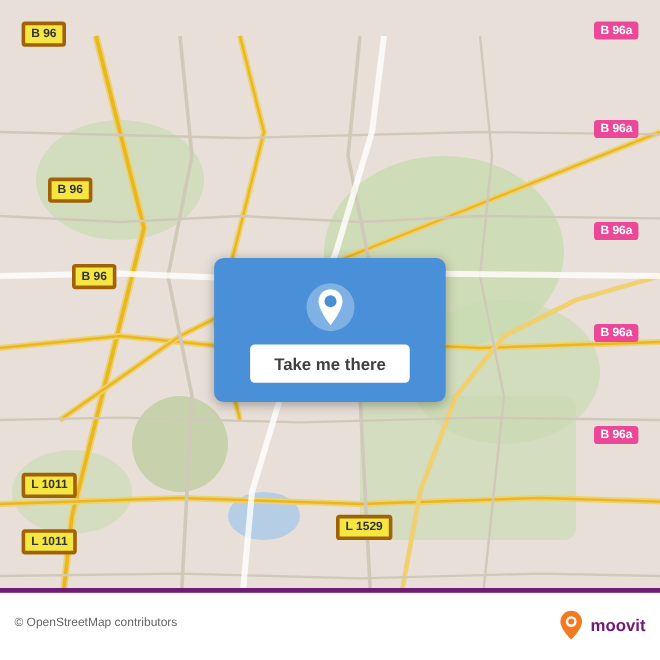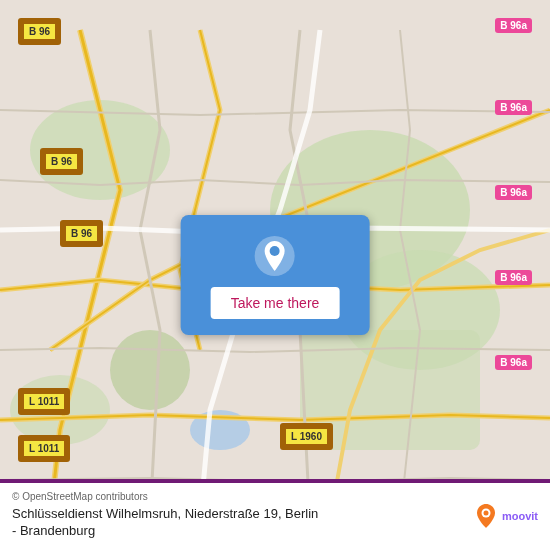--- a/index.html
+++ b/index.html
@@ -57,23 +57,23 @@
       margin-left: 10px;
       flex-shrink: 0;
     }
 
     .moovit-icon {
       width: 28px;
       height: 28px;
     }
 
     .moovit-text {
-      font-size: 11px;
+      font-size: 14px;
       font-weight: bold;
-      color: #8b5cf6;
+      color: #701a75;
     }
 
     
     .take-me-there-card {
       position: absolute;
       left: 50%;
       top: 50%;
       transform: translate(-50%, -50%);
       background: #4a90d9;
       border-radius: 8px;
@@ -86,40 +86,40 @@
       min-width: 180px;
     }
 
     .location-pin {
       width: 42px;
       height: 42px;
     }
 
     .take-me-there-btn {
       background: white;
-      color: #be185d;
+      color: #404040;
       border: none;
       border-radius: 4px;
       padding: 8px 20px;
       font-size: 14px;
-      font-weight: 400;
+      font-weight: 700;
       cursor: pointer;
       white-space: nowrap;
     }
 
     
     .road-badge {
       position: absolute;
       background: #f5e642;
       color: #333;
       font-size: 10px;
       font-weight: bold;
       padding: 2px 5px;
       border-radius: 3px;
-      border: 6px solid #a16207;
+      border: 3px solid #a16207;
     }
 
     .road-badge-blue {
       background: #ec4899;
       color: white;
       border: none;
     }
   </style>
 </head>
 <body>
@@ -172,36 +172,35 @@
   <div class="road-badge" style="top:18px;left:18px;">B 96</div>
   <div class="road-badge" style="top:148px;left:40px;">B 96</div>
   <div class="road-badge" style="top:220px;left:60px;">B 96</div>
   <div class="road-badge road-badge-blue" style="top:18px;right:18px;">B 96a</div>
   <div class="road-badge road-badge-blue" style="top:100px;right:18px;">B 96a</div>
   <div class="road-badge road-badge-blue" style="top:185px;right:18px;">B 96a</div>
   <div class="road-badge road-badge-blue" style="top:270px;right:18px;">B 96a</div>
   <div class="road-badge road-badge-blue" style="top:355px;right:18px;">B 96a</div>
   <div class="road-badge" style="bottom:135px;left:18px;">L 1011</div>
   <div class="road-badge" style="bottom:88px;left:18px;">L 1011</div>
-  <div class="road-badge" style="bottom:100px;left:280px;">L 1960</div>
+  <div class="road-badge" style="bottom:100px;left:280px;">L 1529</div>
 
   <div class="take-me-there-card">
 
     <svg class="location-pin" viewBox="0 0 42 42" xmlns="http://www.w3.org/2000/svg">
       <circle cx="21" cy="21" r="20" fill="white" opacity="0.3"></circle>
       <path d="M21 6 C15.48 6 11 10.48 11 16 C11 23.5 21 36 21 36 C21 36 31 23.5 31 16 C31 10.48 26.52 6 21 6Z" fill="white"></path>
       <circle cx="21" cy="16" r="5" fill="#4a8fd4"></circle>
     </svg>
     <button class="take-me-there-btn">Take me there</button>
   </div>
 
   <div class="bottom-bar">
     <div class="bottom-bar-text">
       <div class="bottom-bar-attribution">© OpenStreetMap contributors</div>
-      <div class="bottom-bar-title">Schlüsseldienst Wilhelmsruh, Niederstraße 19, Berlin<br>- Brandenburg</div>
     </div>
     <div class="moovit-logo">
 
       <svg class="moovit-icon" viewBox="0 0 28 28" xmlns="http://www.w3.org/2000/svg">
         <path d="M14 2 C9.03 2 5 6.03 5 11 C5 17.5 14 26 14 26 C14 26 23 17.5 23 11 C23 6.03 18.97 2 14 2Z" fill="#f47920"></path>
         <circle cx="14" cy="11" r="4.5" fill="white"></circle>
         <circle cx="14" cy="11" r="2.5" fill="#f47920"></circle>
       </svg>
       <span class="moovit-text">moovit</span>
     </div>

